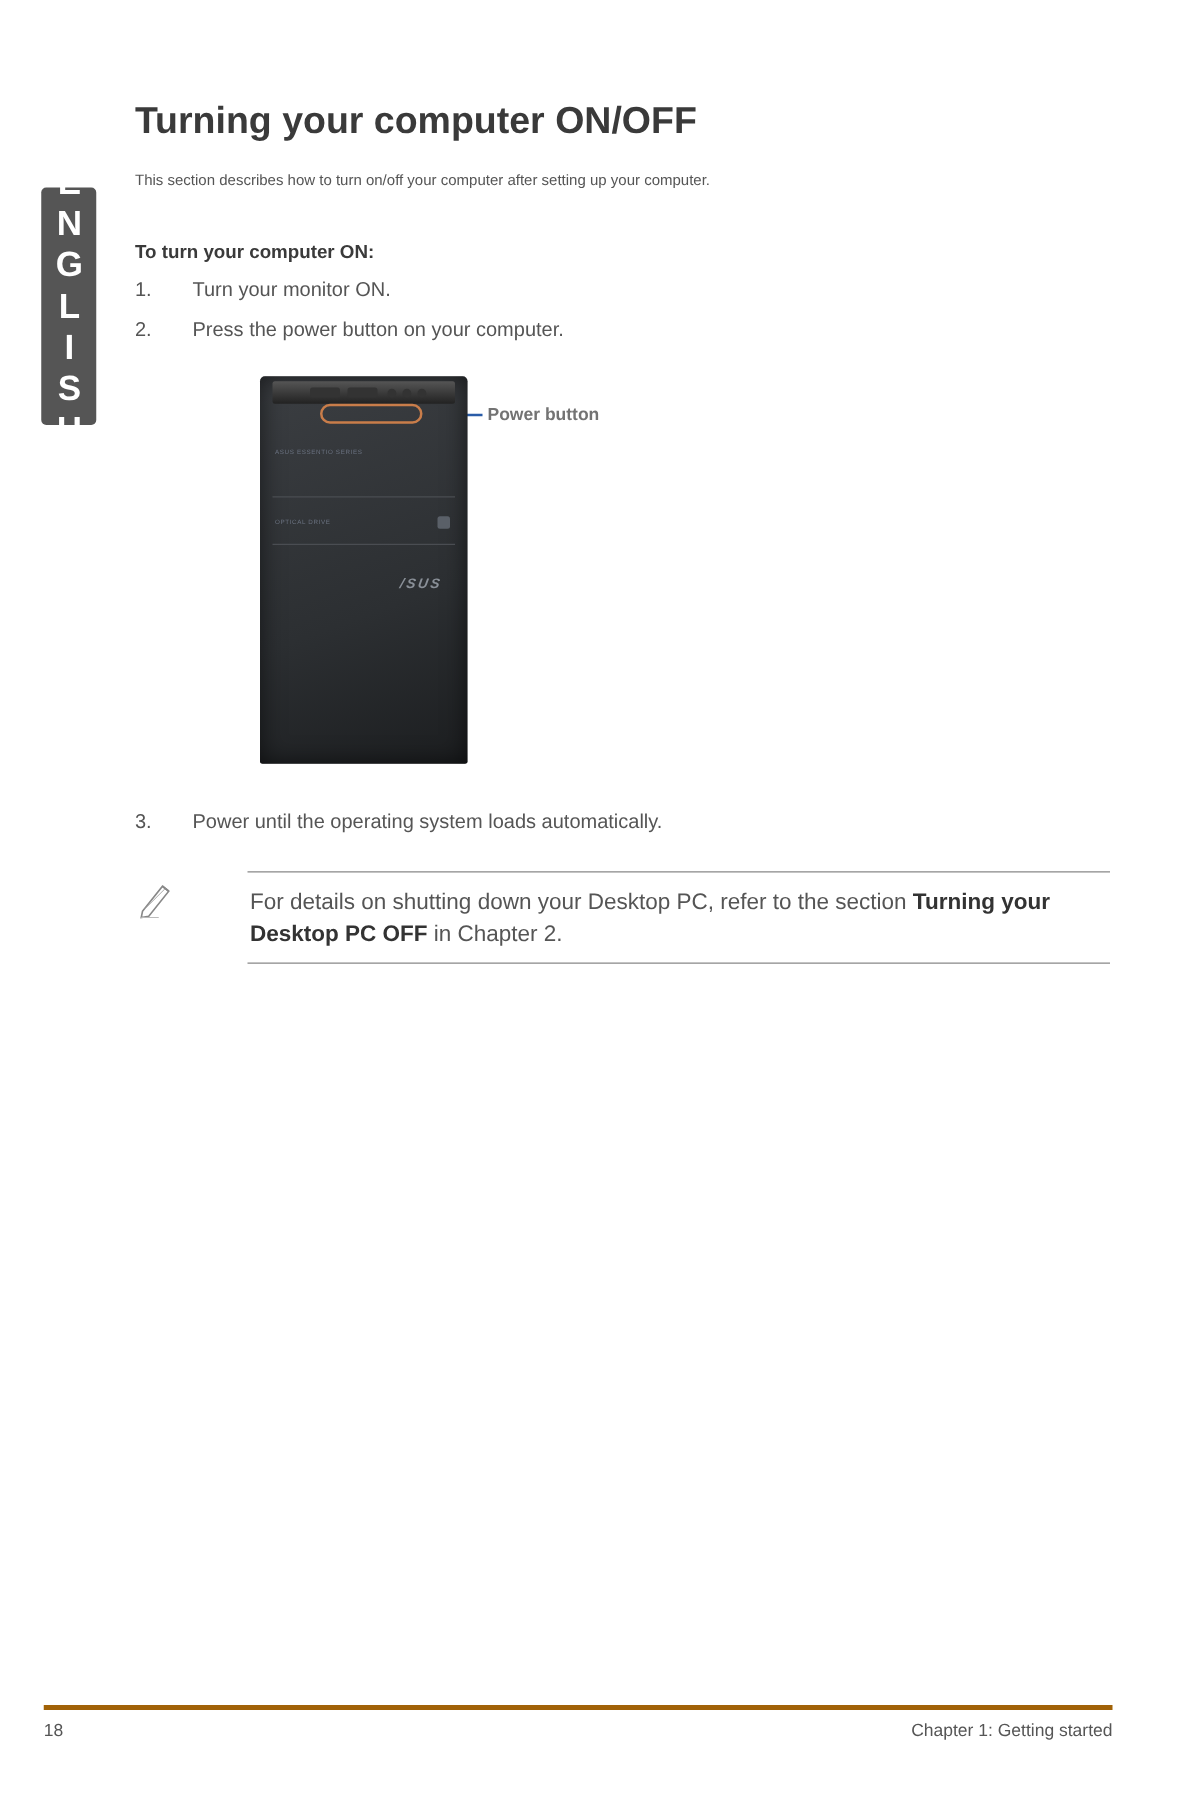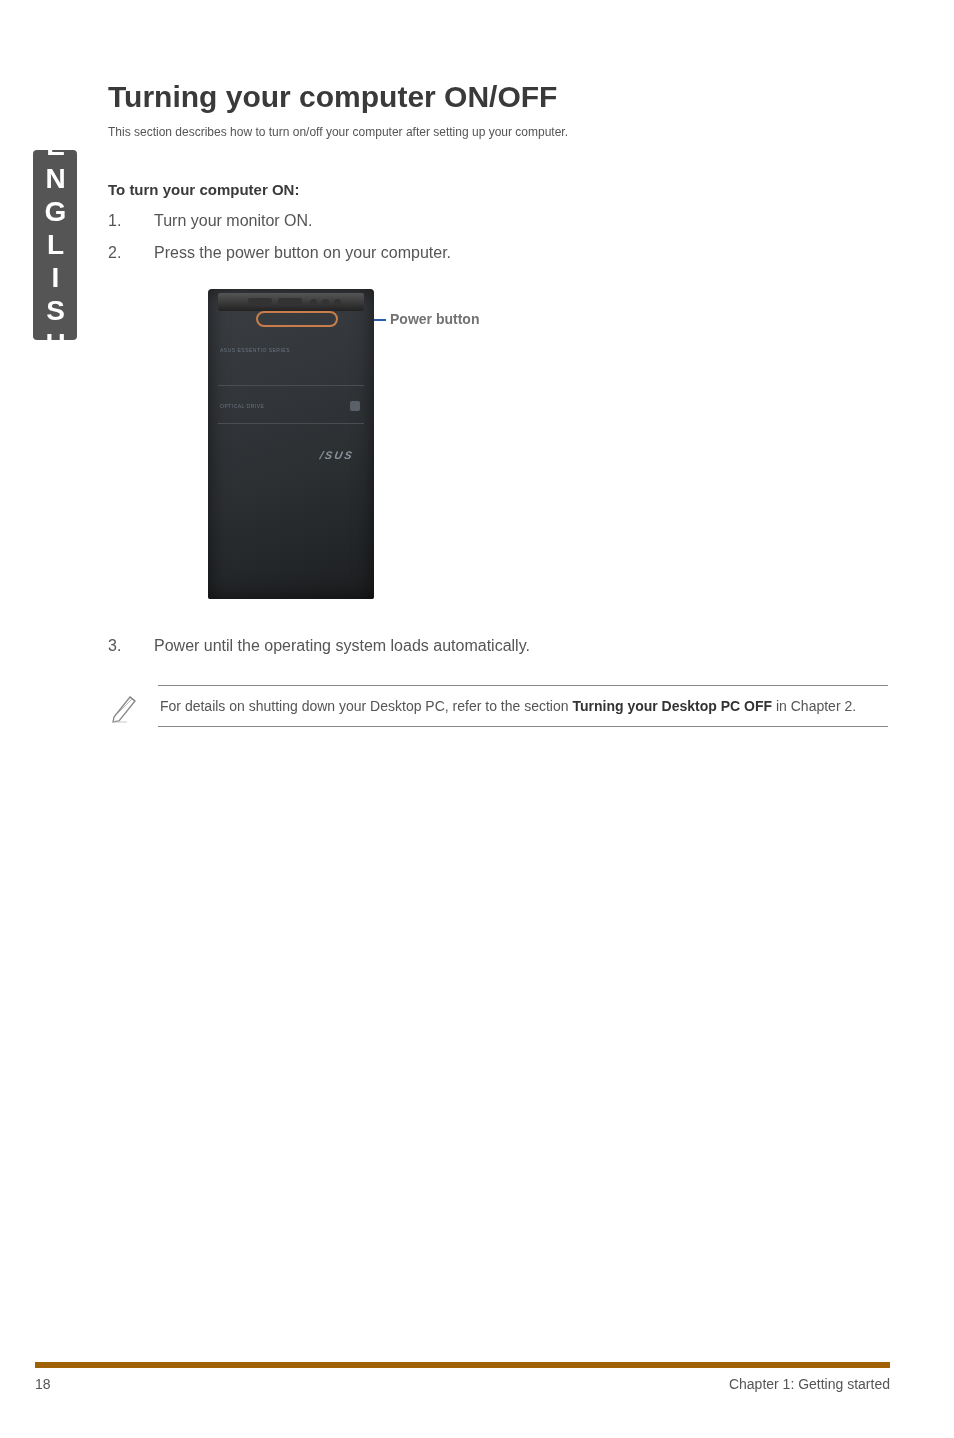--- a/index.html
+++ b/index.html
@@ -35,21 +35,21 @@
   .content {
     position: absolute;
     left: 108px;
     top: 80px;
     width: 780px;
   }
   .h1 {
     font-size: 30px;
     font-weight: bold;
     color: #3a3a3a;
-    margin-bottom: 10px;
+    margin-bottom: 22px;
   }
   .intro {
     font-size: 12px;
     color: #555;
     margin-bottom: 40px;
     line-height: 1.4;
   }
   .h2 {
     font-size: 20px;
     font-weight: bold;
@@ -149,31 +149,32 @@
     width: 50px;
     flex-shrink: 0;
     padding-top: 6px;
   }
   .note-icon svg { display:block; }
   .note-body {
     flex: 1;
     border-top: 1px solid #888;
     border-bottom: 1px solid #888;
     padding: 10px 2px;
-    font-size: 14px;
+    font-size: 18px;
     color: #555;
     line-height: 1.45;
+    margin-left: 40px;
   }
   .note-body .strong { font-weight: bold; color:#333; }
   .footer {
     position: absolute;
     left: 35px;
     right: 64px;
     bottom: 46px;
-    border-top: 6px solid #a16207;
+    border-top: 4px solid #a16207;
     padding-top: 8px;
     display: flex;
     justify-content: space-between;
     font-size: 14px;
     color: #555;
   }
 </style>
 </head>
 <body>
 

